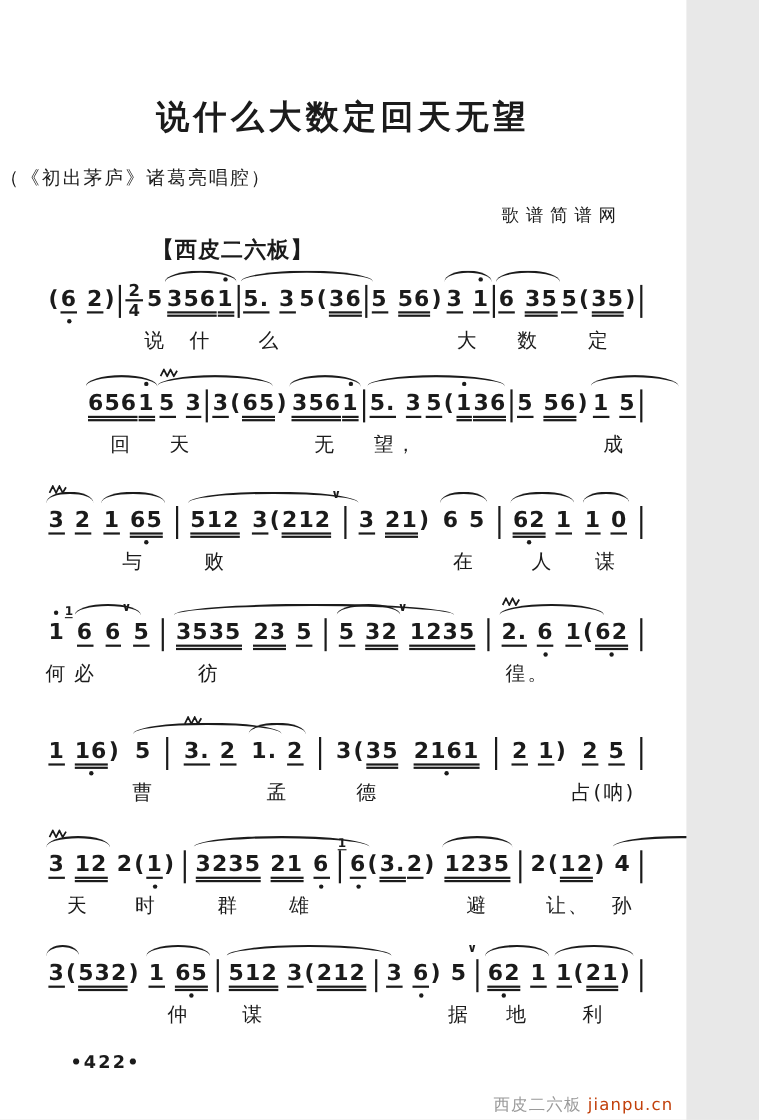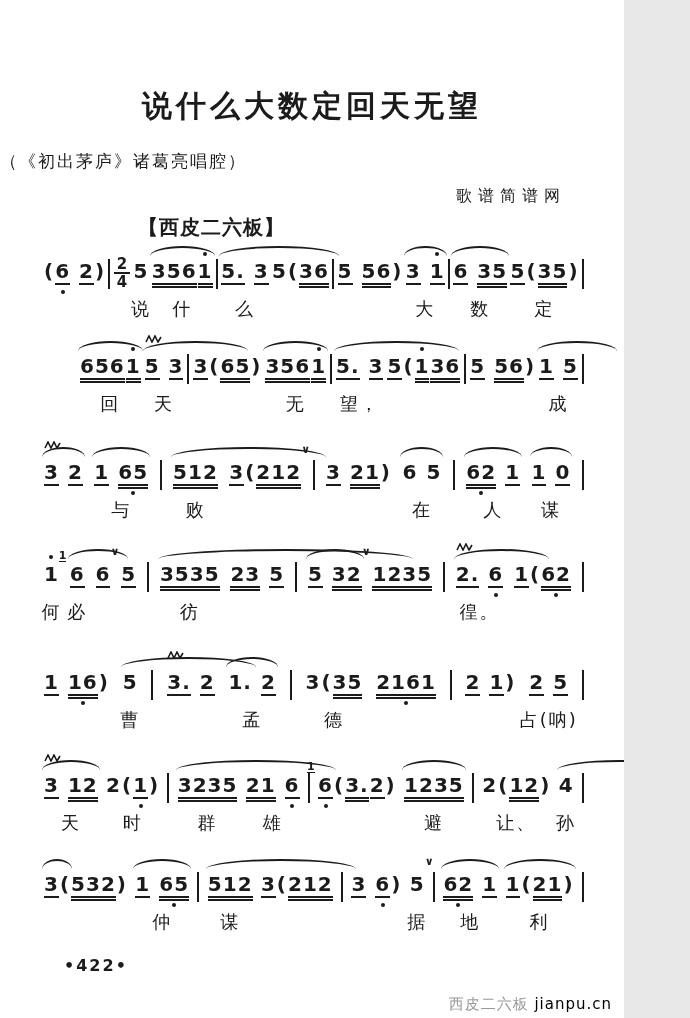--- a/index.html
+++ b/index.html
@@ -36,21 +36,21 @@
   .bar{width:2px;height:30px;background:#1b1b1b;margin-top:0;}
   .timesig{display:inline-block;text-align:center;font-weight:bold;font-size:15px;line-height:14px;margin-top:-2px;}
   .timesig .n{border-bottom:2px solid #1b1b1b;padding:0 3px 1px;}
   .timesig .d{padding-top:1px;}
   .lyr{position:absolute;top:38px;left:50%;transform:translateX(-50%);
        font-size:18px;font-weight:normal;white-space:nowrap;letter-spacing:2px;}
   
   .pageno{position:absolute;left:64px;top:944px;font-size:16px;font-weight:bold;letter-spacing:2px;margin-top:12px;}
   .watermark{position:absolute;right:12px;bottom:4px;font-size:15px;letter-spacing:1px;}
   .wm-site{color:#9a9a9a;}
-  .wm-domain{color:#000000;}
+  .wm-domain{color:#c2410c;}
 </style>
 </head>
 <body>
 
 <div class="page">
   <div class="title">说什么大数定回天无望</div>
   <div class="subtitle">（《初出茅庐》诸葛亮唱腔）</div>
   <div class="performer">歌谱简谱网</div>
   <div class="banner">【西皮二六板】</div>
 

